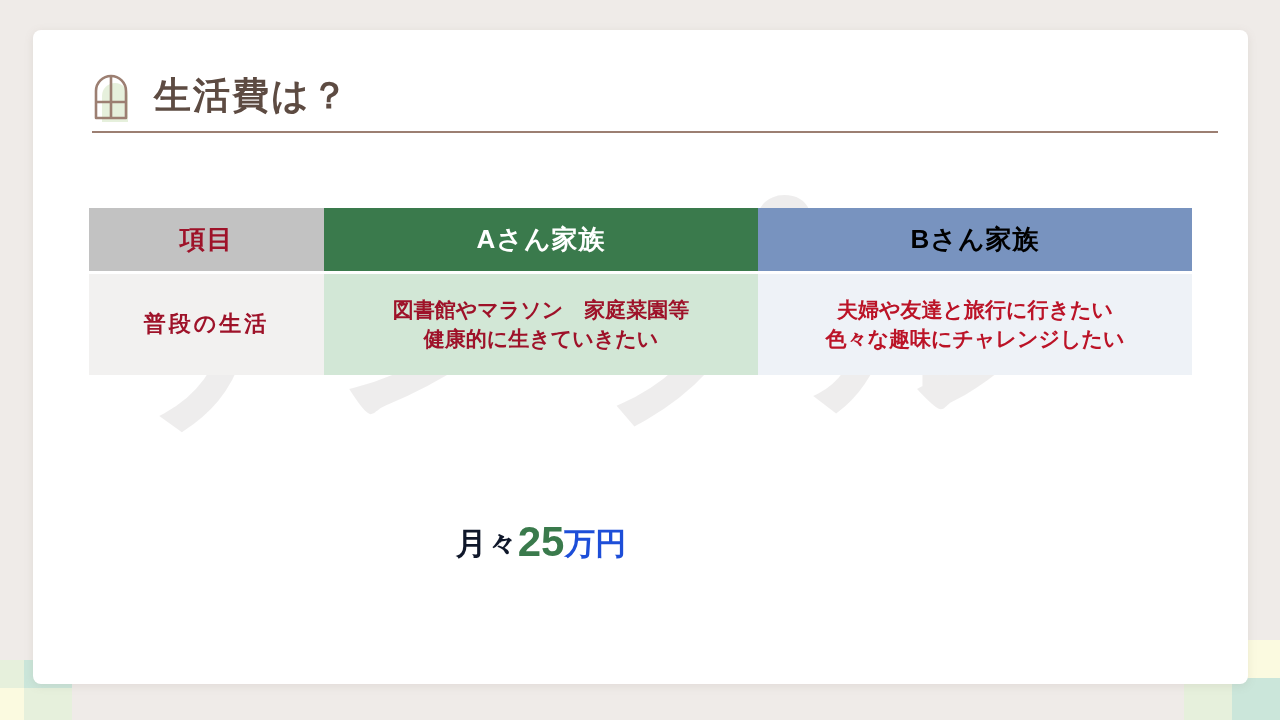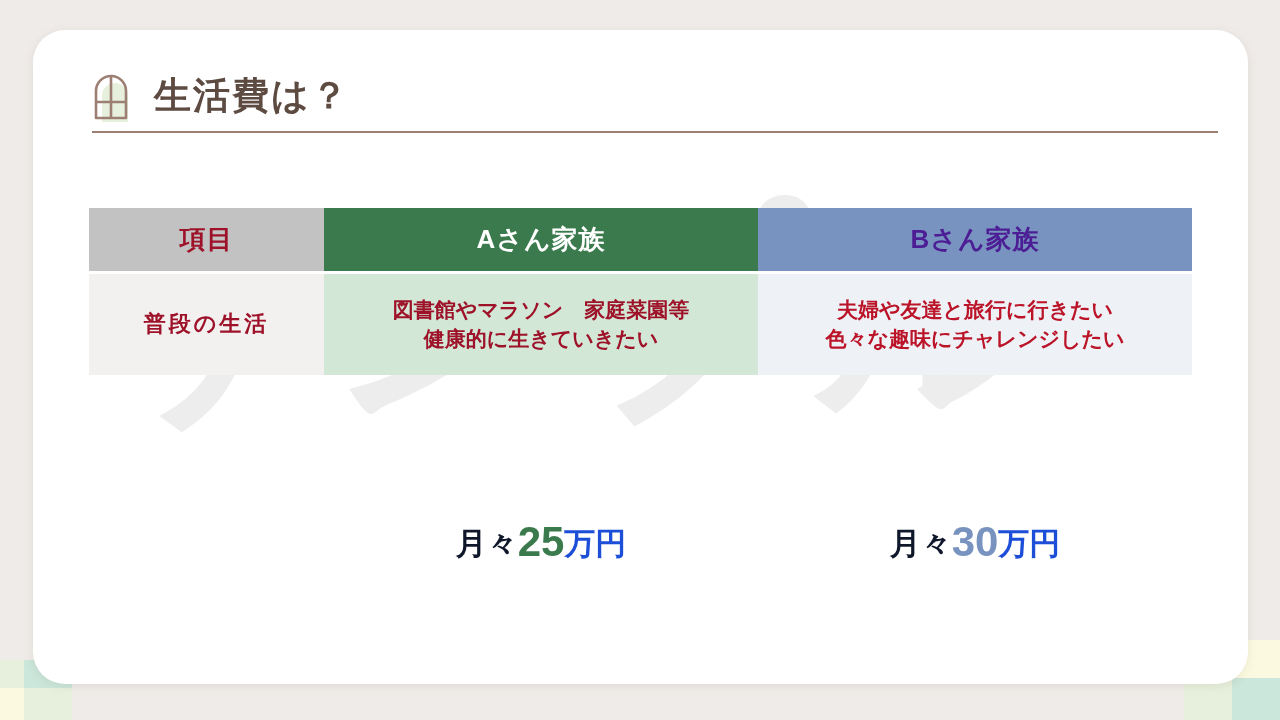--- a/index.html
+++ b/index.html
@@ -31,21 +31,21 @@
     grid-template-rows: 38px 42px;
   }
   .deco-cell { width: 100%; height: 100%; }
 
   
   #slide-card {
     position: absolute;
     left: 33px; top: 30px;
     width: 1215px; height: 654px;
     background: #ffffff;
-    border-radius: 32px;
+    border-radius: 8px;
     box-shadow: 0 2px 10px rgba(120,110,100,0.13);
     overflow: hidden;
     z-index: 2;
   }
 
   
   #watermark {
     position: absolute;
     left: 50px; top: 168px;
     width: 1120px;
@@ -109,21 +109,21 @@
   col.c-b     { width: 434px; }
 
   .hdr-cell {
     height: 63px;
     font-size: 26px;
     font-weight: 700;
     letter-spacing: 1px;
   }
   .hdr-item { background: #c2c2c2; color: #9e1229; }
   .hdr-a    { background: #3a7a4c; color: #ffffff; }
-  .hdr-b    { background: #7893bf; color: #4c1d95; }
+  .hdr-b    { background: #7893bf; color: #000000; }
 
   .row-cell { height: 101px; font-size: 21px; font-weight: 700; line-height: 1.38; }
   .cell-item { background: #f2f1f0; color: #9e1229; letter-spacing: 3px; font-size: 22px; }
   .cell-a    { background: #d2e7d6; color: #9e1229; }
   .cell-b    { background: #eef2f7; color: #bb1327; }
   .row-divider td { height: 3px; padding: 0; background: #ffffff; }
   .row-divider td.d-item { background: #ffffff; }
 
   .cell-line { display: block; white-space: nowrap; }
 
@@ -215,18 +215,15 @@
           <span class="cell-line">色々な趣味にチャレンジしたい</span>
         </td>
       </tr>
     </tbody>
   </table>
 
   <div id="amounts">
     <div class="amount" id="amount-a">
       <span class="amt-label">月々</span><span class="amt-num amt-num-a">25</span><span class="amt-unit">万円</span>
     </div>
-    <div class="amount" id="amount-b">
-      <span class="amt-label">月々</span><span class="amt-num amt-num-b">30</span><span class="amt-unit">万円</span>
-    </div>
   </div>
 
 </div>
 
 </body></html>

